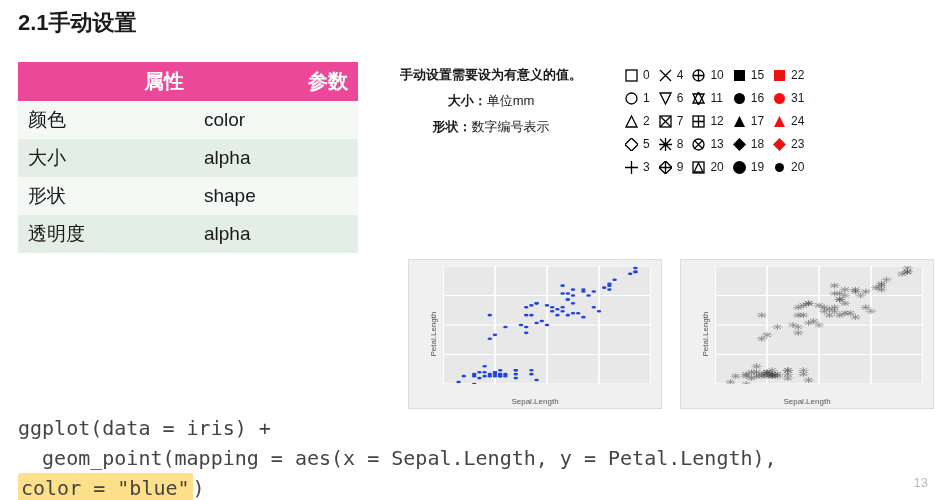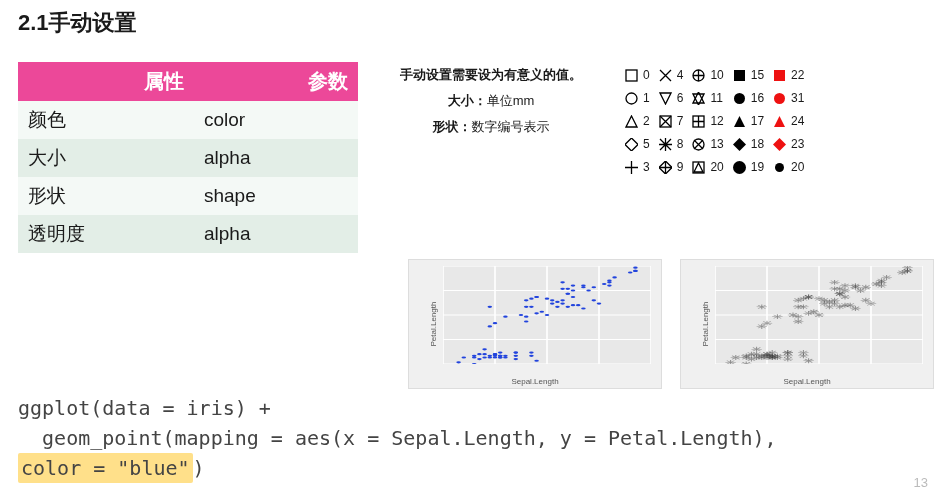--- a/index.html
+++ b/index.html
@@ -29,21 +29,21 @@
   .desc-line { white-space: nowrap; }
 
   .col-legend { flex: 1; display: flex; flex-wrap: wrap; font-size: 12px; gap: 1px 8px; padding-top: 4px; }
   .legend-col { display: flex; flex-direction: column; gap: 5px; }
   .leg { display: flex; align-items: center; gap: 4px; height: 18px; }
   .leg .sym { width: 15px; height: 15px; display: flex; align-items: center; justify-content: center; }
   .leg .num { font-size: 12px; }
 
   .plots-row { display: flex; gap: 18px; margin: 6px 0 4px 390px; }
   .plot {
-    width: 260px; height: 130px; background: #f0f0f0; border: 1px solid #ddd;
+    width: 260px; height: 150px; background: #f0f0f0; border: 1px solid #ddd;
     position: relative; font-size: 8px; color: #555;
   }
   .plot .panel {
     position: absolute; left: 34px; top: 6px; right: 10px; bottom: 24px;
     background: #e8e8e8;
   }
   .plot .ylab { position:absolute; left:2px; top:50%; transform: translateY(-50%) rotate(-90deg); transform-origin: center; font-size: 8px;}
   .plot .xlab { position:absolute; bottom:2px; left:50%; transform: translateX(-50%); font-size: 8px;}
   .plot svg { position: absolute; left:0; top:0; width:100%; height:100%; }
 

